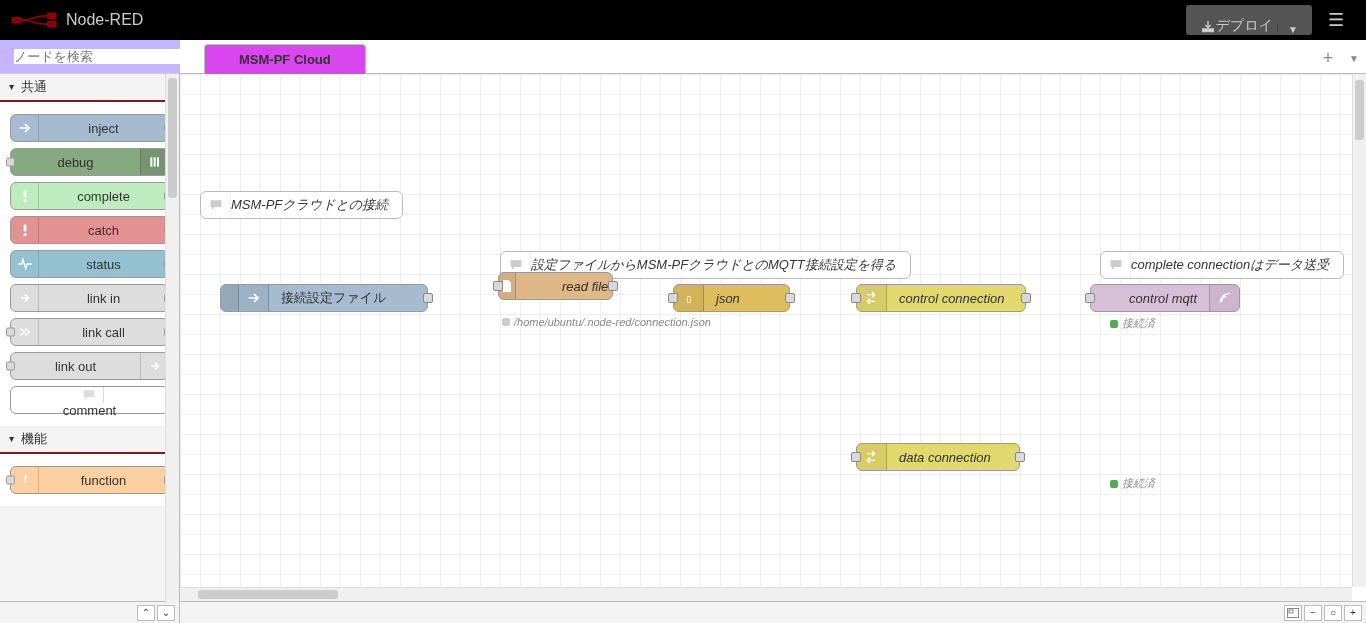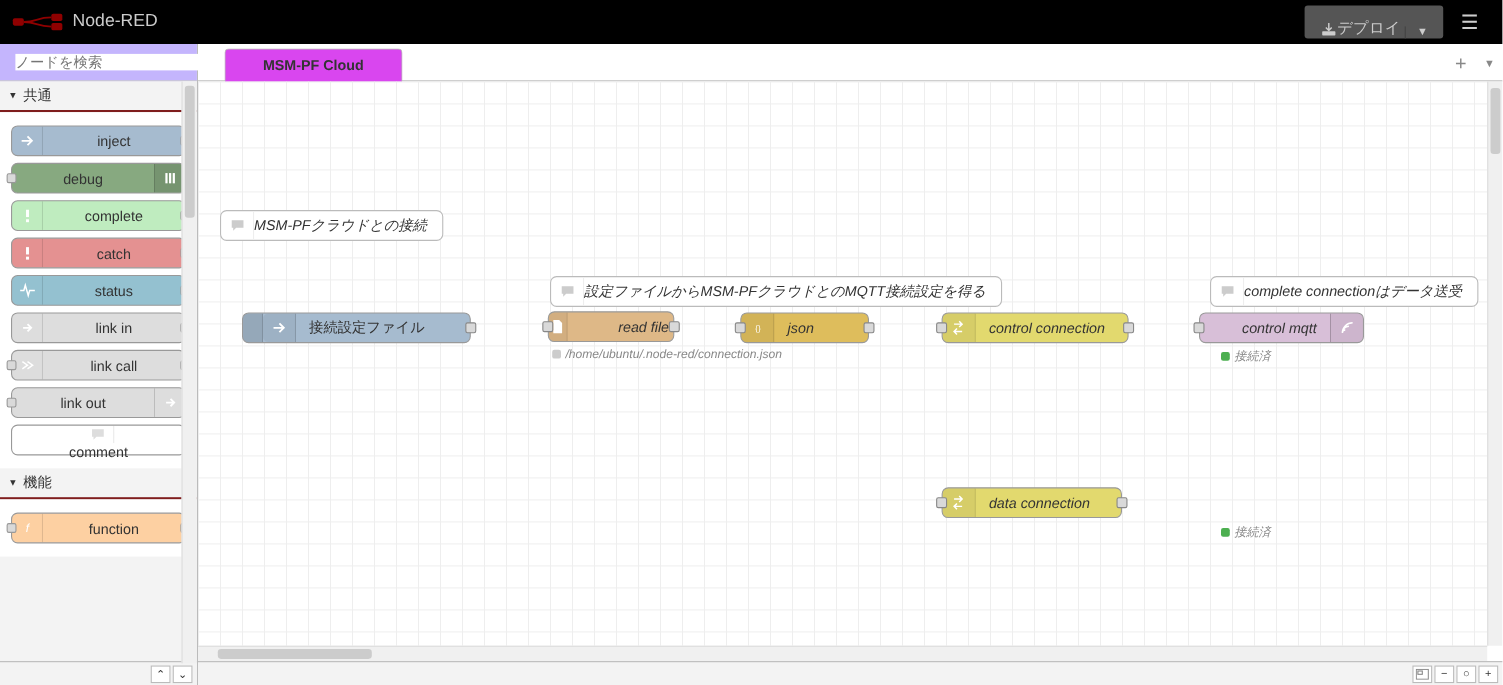--- a/index.html
+++ b/index.html
@@ -299,21 +299,21 @@
         <div class="fn-btn"></div>
         <div class="fn-icon">
             <svg class="ico" viewBox="0 0 24 24">
               <path d="M4 12 H16 M12 6 L18 12 L12 18" stroke="#fff" stroke-width="2.5" fill="none"></path>
             </svg>
           </div>
         <div class="fn-label" style="font-style:normal;">接続設定ファイル </div>
         <div class="pt-r"></div>
       </div>
 
-      <div class="fnode c-file" style="left:318px; top:209px; width:115px;gap:34px;">
+      <div class="fnode c-file" style="left:318px; top:198px; width:115px;gap:34px;">
         <div class="fn-icon">
             <svg class="ico" viewBox="0 0 24 24">
               <path d="M6 3 H14 L18 7 V21 H6 Z" fill="#fff"></path>
             </svg>
           </div>
         <div class="fn-label">read file</div>
         <div class="pt-l"></div>
           <div class="pt-r"></div>
       </div>
       <div class="node-sub" style="left:322px; top:242px;">

